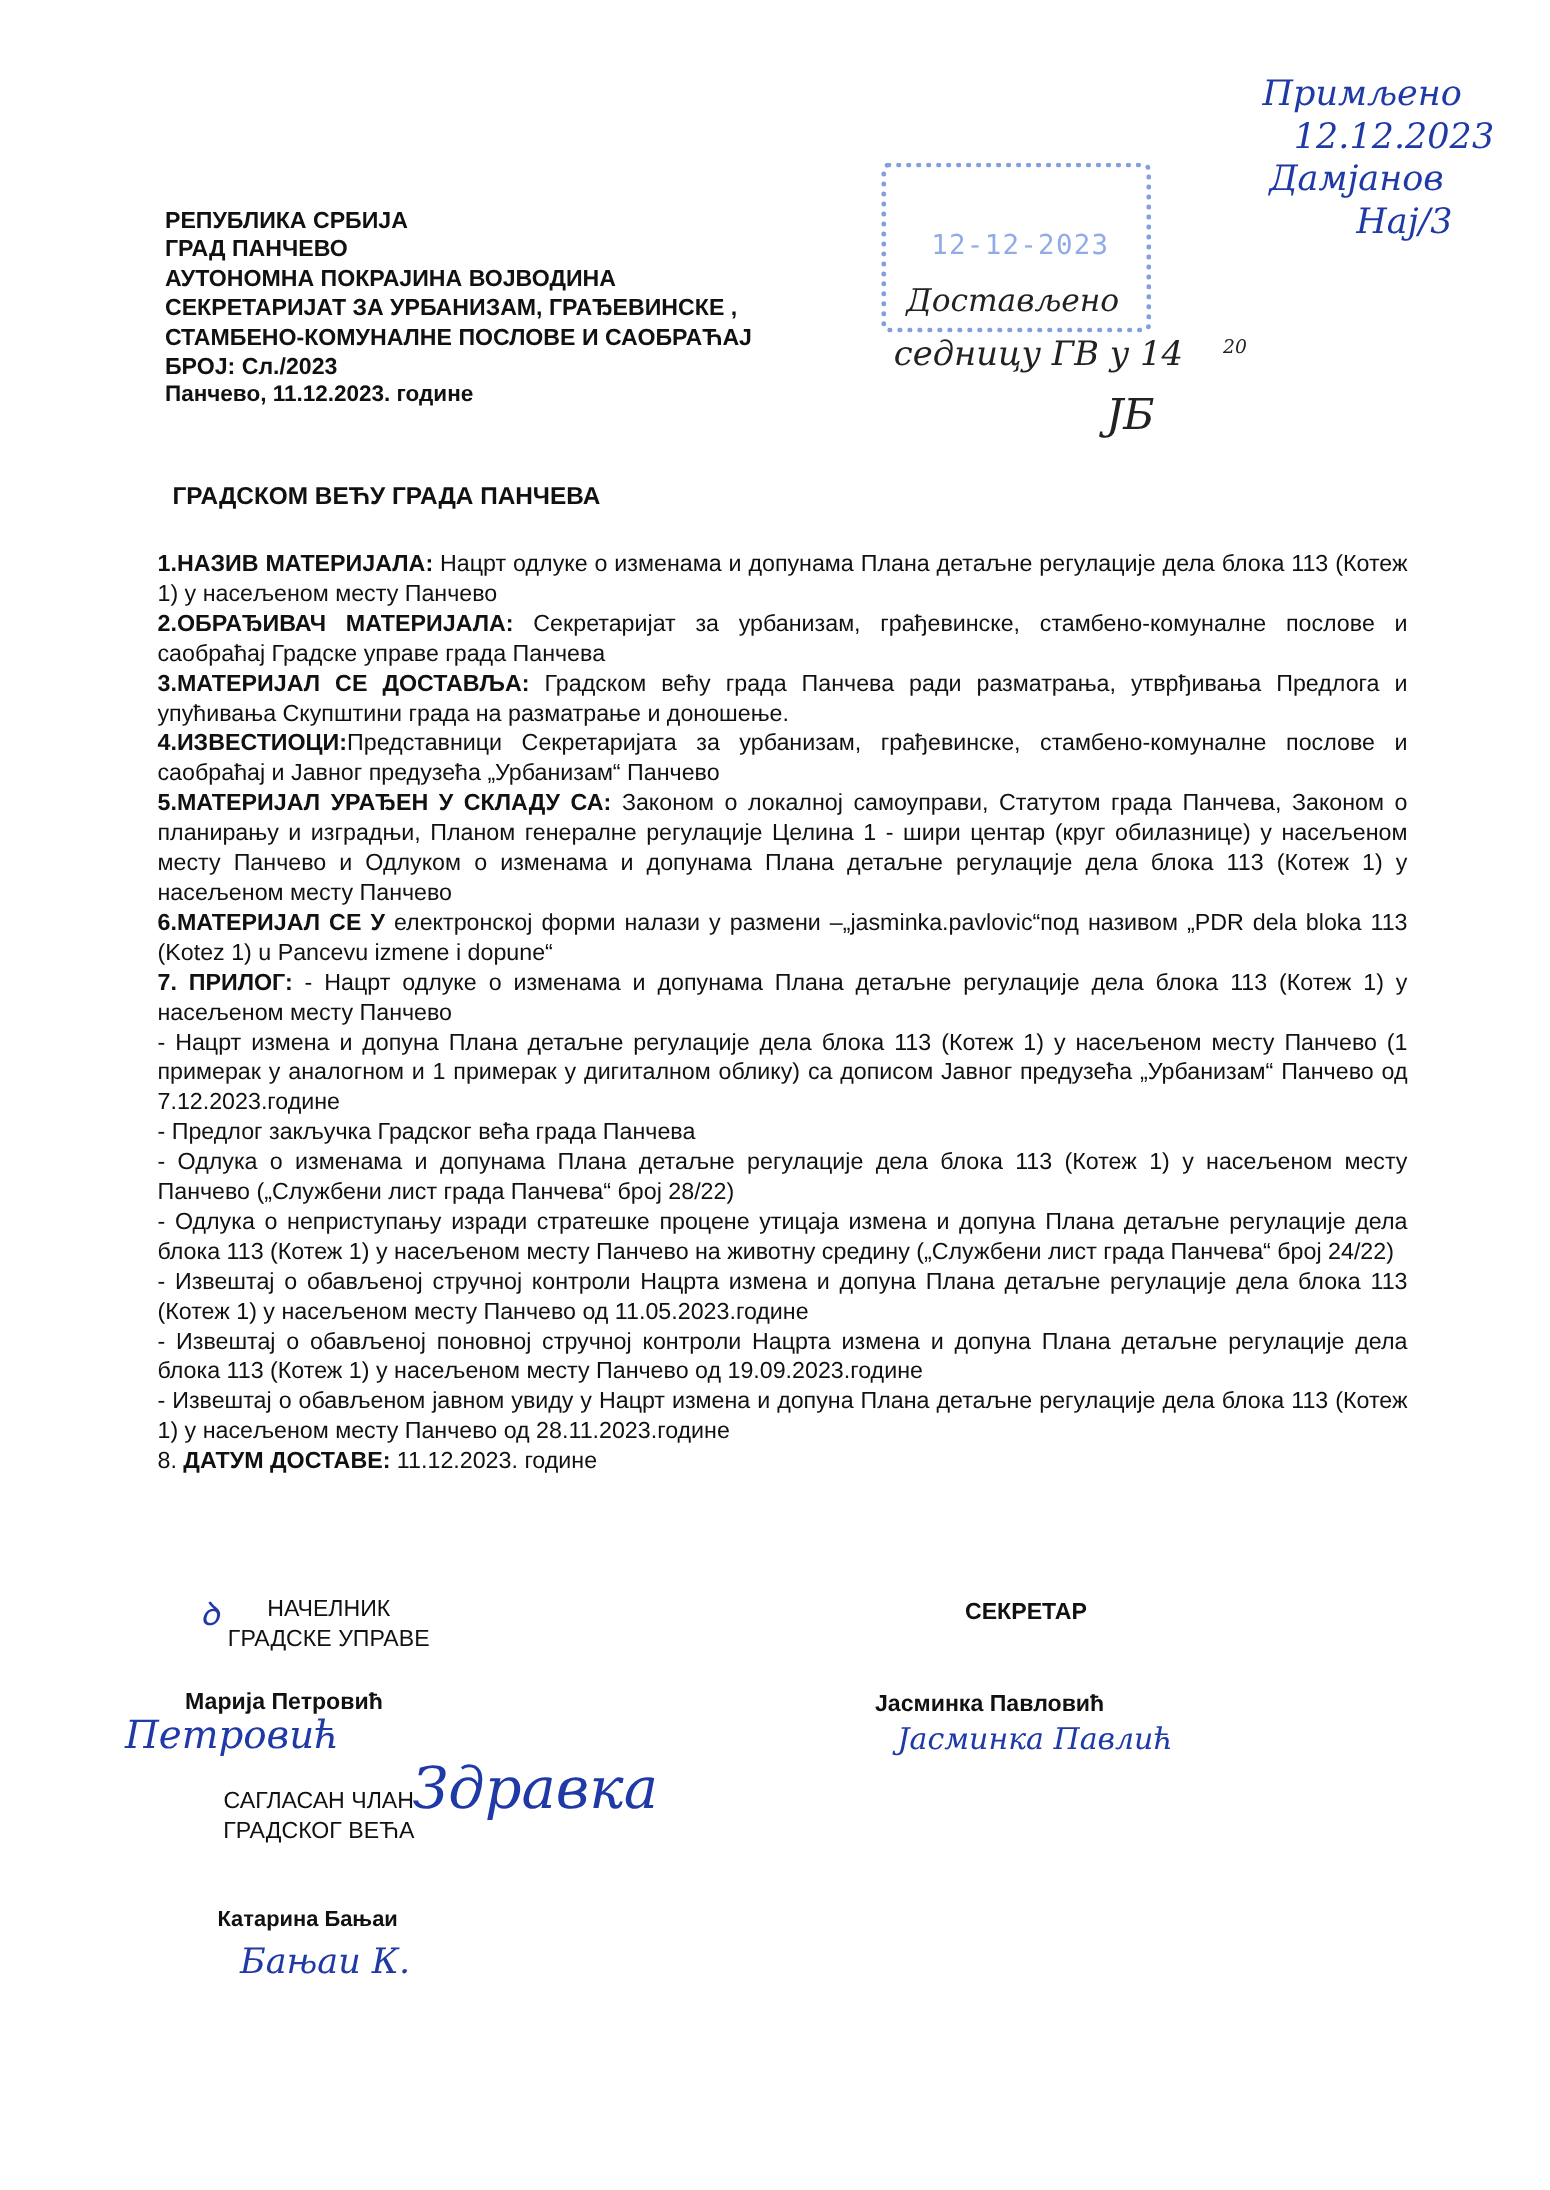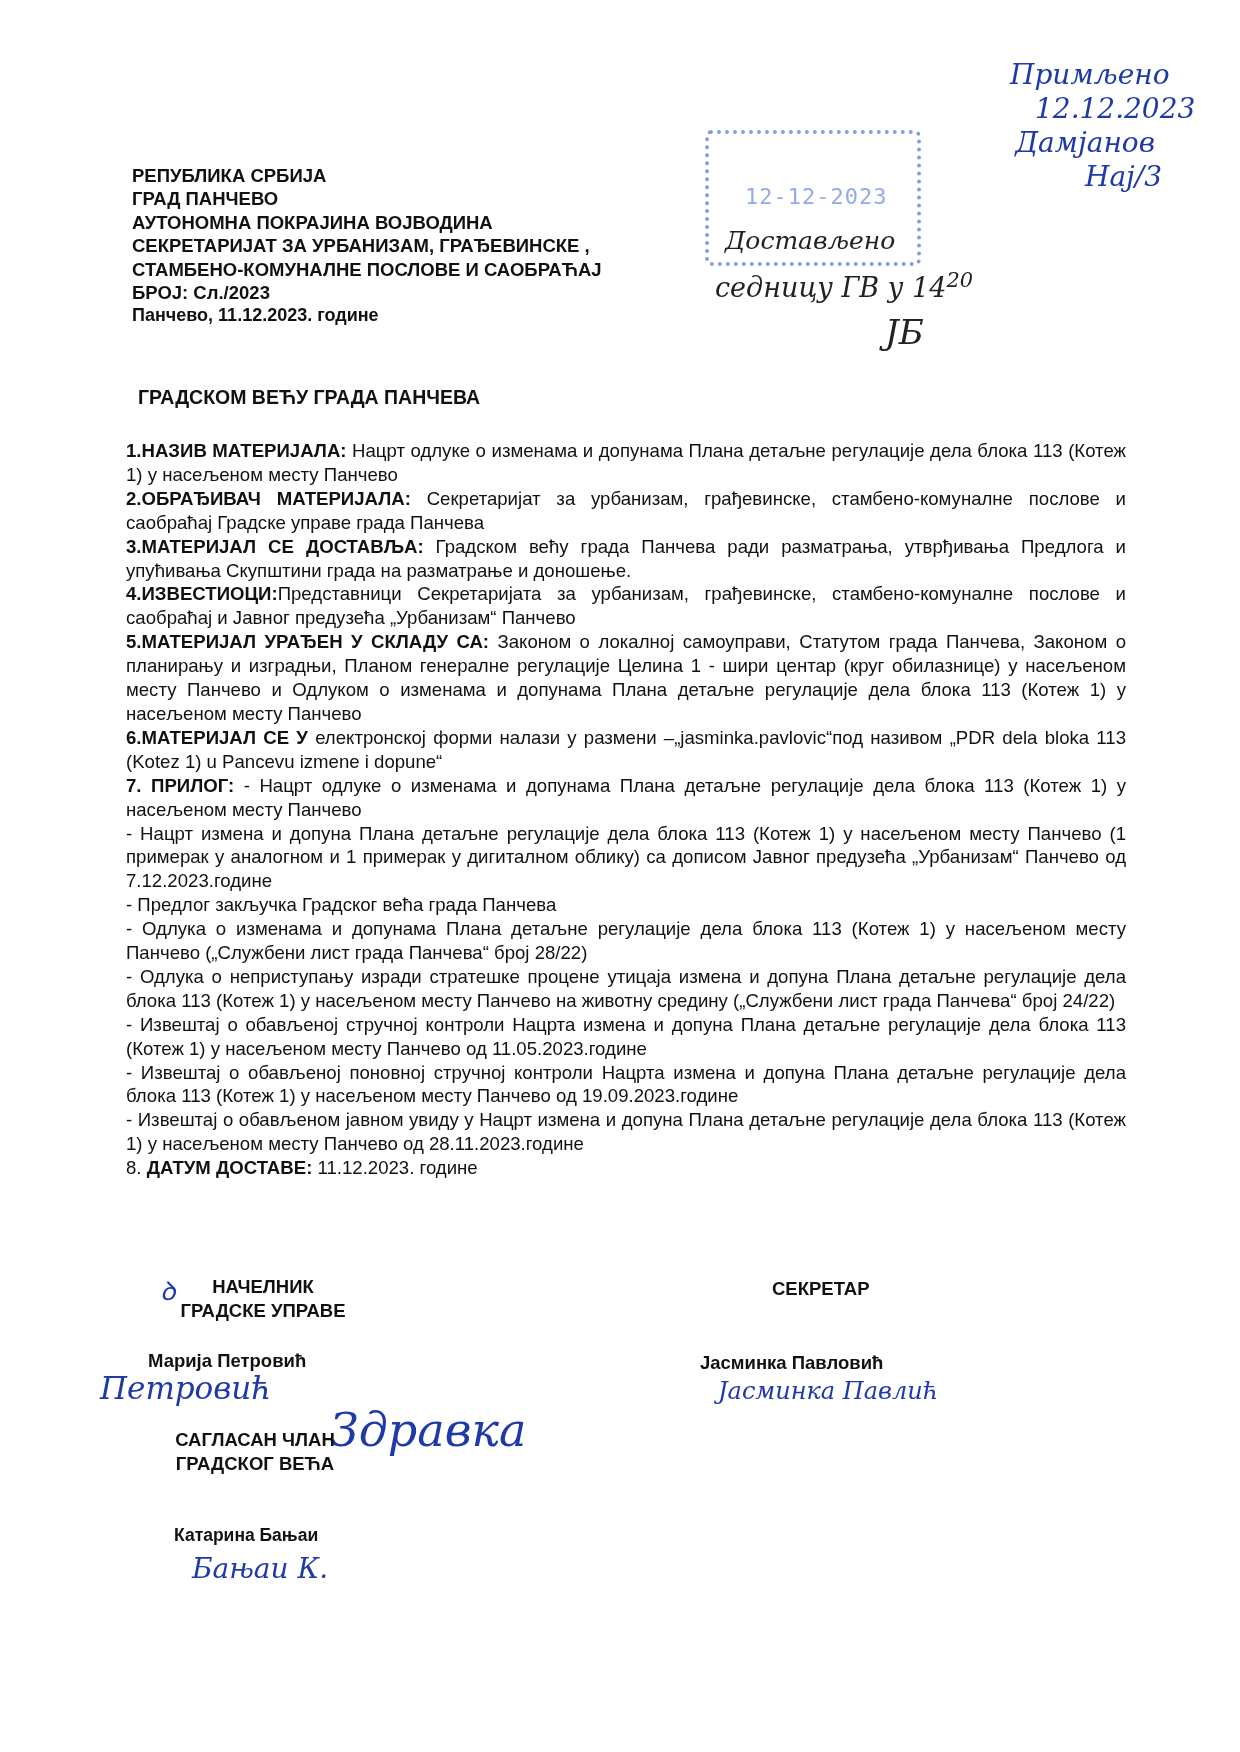--- a/index.html
+++ b/index.html
@@ -6,21 +6,21 @@
   body { width: 1240px; height: 1752px; position: relative; overflow: hidden;
          font-family: "Liberation Sans", sans-serif; color: #111; }
   .abs { position: absolute; }
   .hdr { left: 132px; top: 164px; font-weight: bold; font-size: 18.5px; line-height: 23.4px; }
   .hdr div { white-space: nowrap; }
   .addressee { left: 138px; top: 386px; font-weight: bold; font-size: 19.5px; }
   .body-text { left: 126px; top: 439px; width: 1000px; font-size: 18.6px; line-height: 23.9px; text-align: justify; }
   .body-text p { margin: 0; }
   .body-text b { font-weight: bold; }
   .last-line { text-align-last: left; }
-  .sig-block { font-weight: bold; font-size: 18.5px; line-height: 24px; text-align: center; }
+  .sig-block { font-weight: normal; font-size: 18.5px; line-height: 24px; text-align: center; }
   .sig-name { font-weight: bold; font-size: 18.5px; }
   .hand { color: #1f3aa6; font-family: "DejaVu Serif", serif; font-style: italic; }
   .stamp { left: 705px; top: 130px; width: 208px; height: 128px;
            border: 4px dotted #5a7fd6; border-radius: 6px; opacity: 0.75; }
   .stamp-date { position: absolute; left: 36px; top: 50px; font-size: 22px; color: #6d8fe0;
                 font-family: "DejaVu Sans Mono", monospace; letter-spacing: 1px; }
 </style>
 </head>
 <body>
 
@@ -32,21 +32,21 @@
   <div>СТАМБЕНО-КОМУНАЛНЕ ПОСЛОВЕ И САОБРАЋАЈ</div>
   <div>БРОЈ: Сл./2023</div>
   <div style="font-size:18px;">Панчево, 11.12.2023. године</div>
 </div>
 
 <div class="abs stamp">
   <span class="stamp-date">12-12-2023</span>
 </div>
 <div class="abs hand" style="left:725px; top:226px; font-size:25px; color:#222;">Достављено</div>
 <div class="abs hand" style="left:715px; top:268px; font-size:27px; color:#222;">
-  <span>седницу ГВ у 14</span><sup style="font-size:21px;">20</sup>
+  <span>седницу ГВ у 14</span><sup style="font-size:15px;margin-left:32px;">20</sup>
 </div>
 <div class="abs hand" style="left:885px; top:312px; font-size:34px; color:#222;">ЈБ</div>
 
 <div class="abs hand" style="left:985px; top:58px; font-size:28px; line-height:34px; text-align:left;">
   <div style="padding-left:25px;">Примљено</div>
   <div style="padding-left:50px;">12.12.2023</div>
   <div style="margin-left:-10px;text-align:center;">Дамјанов</div>
   <div style="padding-left:100px;">Нај/3</div>
 </div>
 

